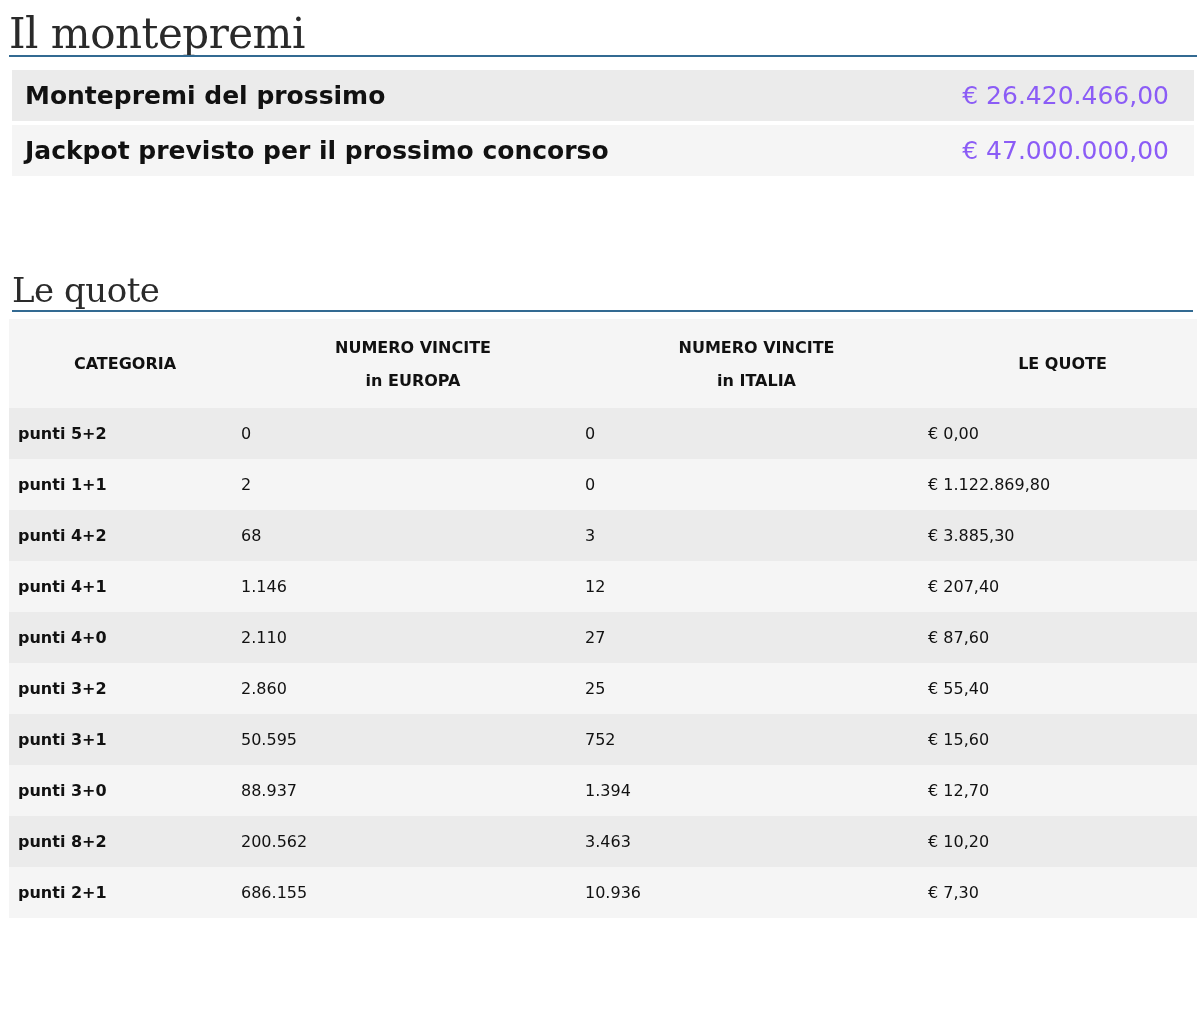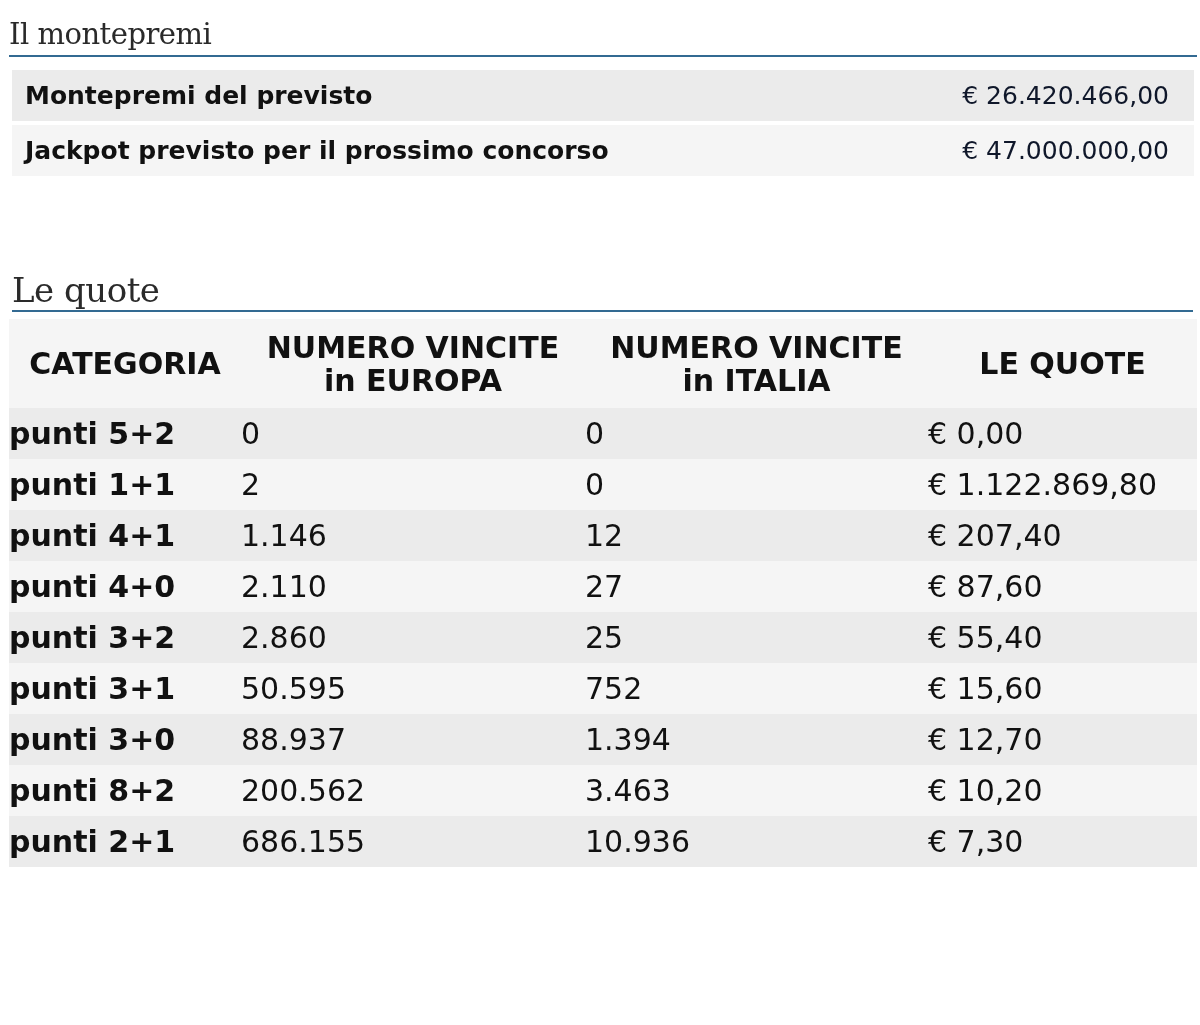--- a/index.html
+++ b/index.html
@@ -7,63 +7,63 @@
       width: 1200px; height: 1025px; overflow: hidden; position: relative;
       font-family: "DejaVu Sans", sans-serif; color: #111;
     }
     .section-title {
       position: absolute; left: 9px;
       font-family: "DejaVu Serif", "Liberation Serif", serif;
       font-weight: normal; color: #2a2a2a; margin: 0;
       letter-spacing: -0.5px;
     }
     .rule { position: absolute; height: 2px; background: #336a92; }
-    #title1 { top: 12px; font-size: 29px; line-height: 44px; }
+    #title1 { top: 12px; font-size: 42px; line-height: 44px; }
     #rule1 { left: 9px; width: 1188px; top: 55px; }
     #title2 { left: 12px; top: 268px; font-size: 34px; line-height: 44px; }
     #rule2 { left: 12px; width: 1181px; top: 310px; }
 
     .summary { position: absolute; left: 12px; top: 70px; width: 1182px; }
     .summary-row {
       display: flex; justify-content: space-between; align-items: center;
       height: 51px; margin-bottom: 4px; padding: 0 25px 0 13px; box-sizing: border-box;
       font-size: 25px;
     }
     .summary-row:nth-child(odd) { background: #ebebeb; }
     .summary-row:nth-child(even) { background: #f5f5f5; }
     .summary-row .lbl { font-weight: bold; color: #111; }
-    .summary-row .val { color: #0f172a; }
+    .summary-row .val { color: #8b5cf6; }
 
     .quote-table {
       position: absolute; left: 9px; top: 319px; width: 1188px;
-      border-collapse: collapse; table-layout: fixed; font-size: 30px;
+      border-collapse: collapse; table-layout: fixed; font-size: 16px;
     }
     .quote-table th {
       background: #f5f5f5; font-weight: bold; text-align: center;
       height: 89px; padding: 0; line-height: 33px; color: #111;
     }
     .quote-table td { height: 51px; padding: 0; color: #111; }
     .quote-table tbody tr:nth-child(odd) td { background: #ebebeb; }
     .quote-table tbody tr:nth-child(even) td { background: #f5f5f5; }
-    .quote-table td.cat { font-weight: bold; }
+    .quote-table td.cat { font-weight: bold; padding-left: 9px; }
     .col-cat { width: 232px; }
     .col-eu { width: 344px; }
     .col-it { width: 343px; }
     .col-q { width: 269px; }
     .th-inner { display: inline-block; }
   </style>
 </head>
 <body>
 
 <h2 id="title1" class="section-title">Il montepremi</h2>
 <div id="rule1" class="rule"></div>
 
 <div class="summary">
   <div class="summary-row">
-    <span class="lbl">Montepremi del previsto</span>
+    <span class="lbl">Montepremi del prossimo</span>
     <span class="val">€ 26.420.466,00</span>
   </div>
   <div class="summary-row">
     <span class="lbl">Jackpot previsto per il prossimo concorso</span>
     <span class="val">€ 47.000.000,00</span>
   </div>
 </div>
 
 <h2 id="title2" class="section-title">Le quote</h2>
 <div id="rule2" class="rule"></div>
@@ -92,20 +92,26 @@
         <td class="cat">punti 5+2</td>
         <td>0</td>
         <td>0</td>
         <td>€ 0,00</td>
       </tr>
     <tr>
         <td class="cat">punti 1+1</td>
         <td>2</td>
         <td>0</td>
         <td>€ 1.122.869,80</td>
+      </tr>
+    <tr>
+        <td class="cat">punti 4+2</td>
+        <td>68</td>
+        <td>3</td>
+        <td>€ 3.885,30</td>
       </tr>
     <tr>
         <td class="cat">punti 4+1</td>
         <td>1.146</td>
         <td>12</td>
         <td>€ 207,40</td>
       </tr>
     <tr>
         <td class="cat">punti 4+0</td>
         <td>2.110</td>

